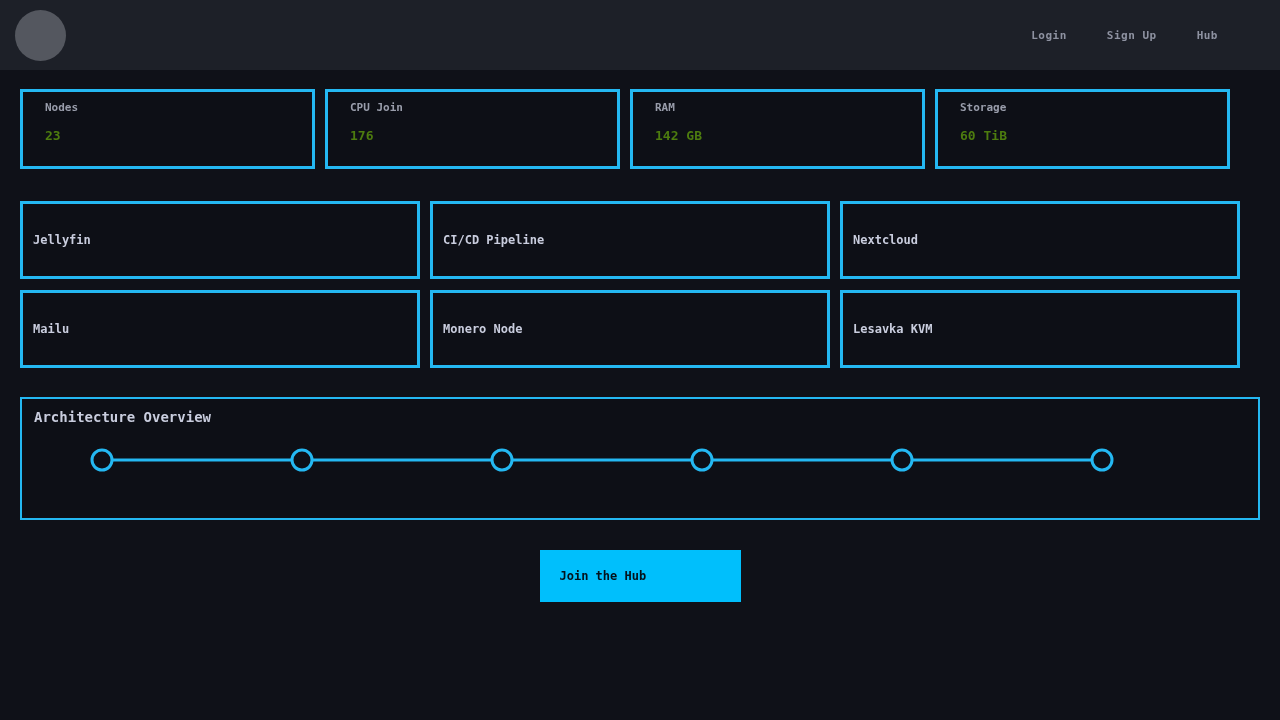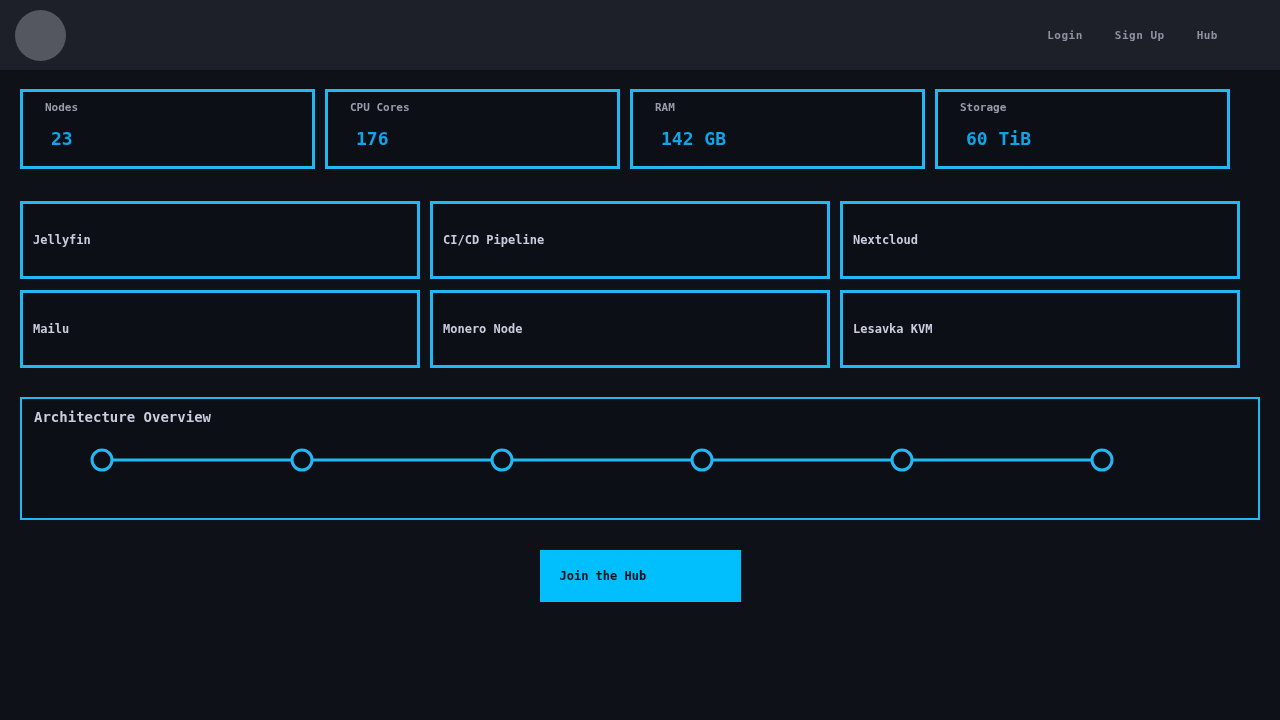--- a/index.html
+++ b/index.html
@@ -17,40 +17,40 @@
     display: flex; align-items: center;
     padding: 0 62px 0 15px;
   }
   .avatar {
     width: 51px; height: 51px; border-radius: 50%;
     background: #54575f;
     flex: 0 0 auto;
   }
   .nav-links {
     margin-left: auto;
-    display: flex; align-items: center; gap: 32px;
+    display: flex; align-items: center; gap: 40px;
   }
   .nav-link {
     color: #8e92a1; font-size: 11px; letter-spacing: .5px;
     cursor: pointer; text-decoration: none;
   }
   
   .content { padding: 0 20px; }
   .stats-row {
     margin: 19px 30px 0 0;
     display: grid; grid-template-columns: repeat(4, 1fr); gap: 10px;
   }
   .stat-card {
     height: 80px;
     border: 3px solid var(--accent, #24b8f2);
     background: var(--card-bg, #0d0f16);
     padding: 9px 22px;
   }
   .stat-label { color: #999dab; font-size: 11px; }
-  .stat-value { color: #0ea5e9; font-size: 18px; margin-top: 14px; margin-left: 6px; }
+  .stat-value { color: #4d7c0f; font-size: 13px; margin-top: 14px; }
   .services-grid {
     margin: 32px 20px 0 0;
     display: grid; grid-template-columns: repeat(3, 1fr);
     gap: 11px 10px;
   }
   .service-card {
     height: 78px;
     border: 3px solid var(--accent, #24b8f2);
     background: var(--card-bg, #0d0f16);
     display: flex; align-items: center;
@@ -96,21 +96,21 @@
 </header>
 
 <main class="content">
 
   <section class="stats-row">
     <div class="stat-card">
       <div class="stat-label">Nodes</div>
       <div class="stat-value">23</div>
     </div>
     <div class="stat-card">
-      <div class="stat-label">CPU Cores</div>
+      <div class="stat-label">CPU Join</div>
       <div class="stat-value">176</div>
     </div>
     <div class="stat-card">
       <div class="stat-label">RAM</div>
       <div class="stat-value">142 GB</div>
     </div>
     <div class="stat-card">
       <div class="stat-label">Storage</div>
       <div class="stat-value">60 TiB</div>
     </div>

